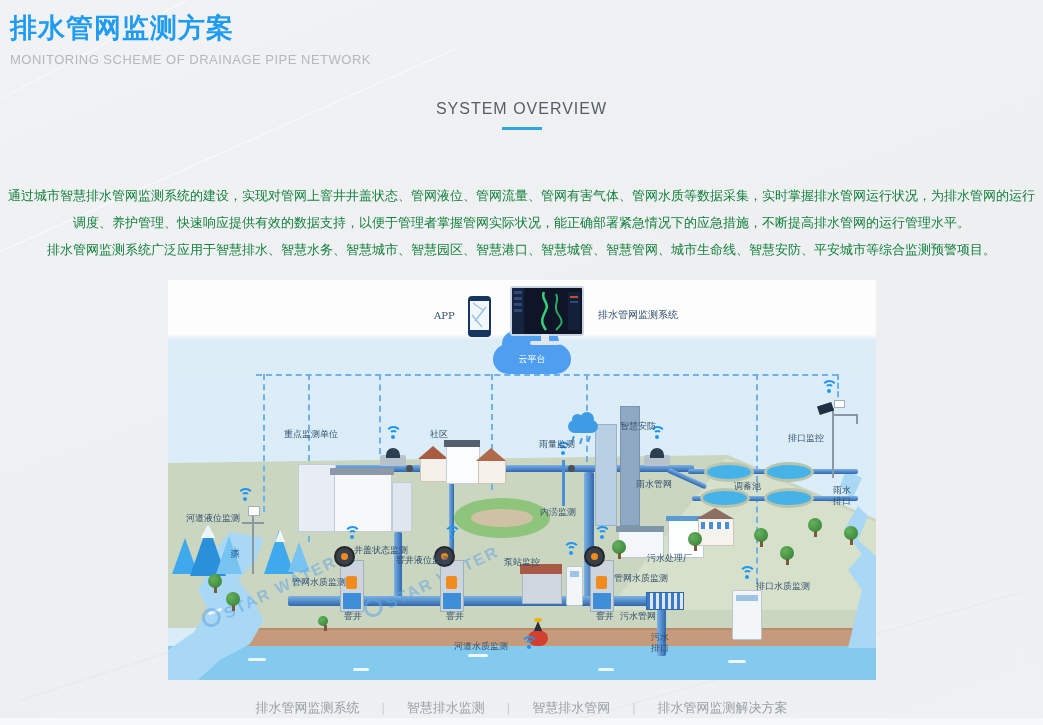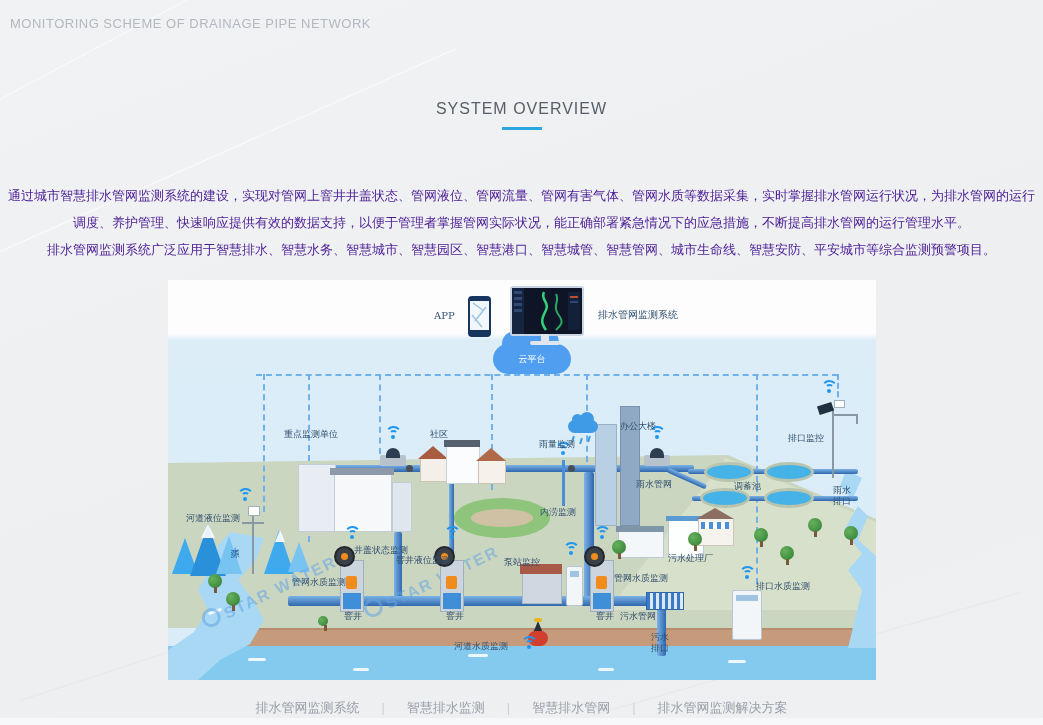--- a/index.html
+++ b/index.html
@@ -12,21 +12,21 @@
   .hdr{position:absolute;left:10px;top:10px;z-index:2;}
   .hdr h1{margin:0;font-size:27px;font-weight:bold;color:#1f9bf2;letter-spacing:1px;}
   .hdr p{margin:6px 0 0 0;font-size:13px;color:#b4b8bf;letter-spacing:.5px;}
   
   .ov{position:absolute;left:0;top:92px;width:100%;text-align:center;z-index:2;}
   .ov h2{margin:0;font-size:28px;font-weight:normal;color:#4e555e;letter-spacing:2px;}
   .ov h3{margin:8px 0 0 0;font-size:16px;font-weight:normal;color:#575e67;letter-spacing:1px;}
   .ov .bar{width:40px;height:3px;background:#2ba6e0;margin:9px auto 0 auto;}
   
   .para{position:absolute;left:0;top:182px;width:100%;padding:0 6px;box-sizing:border-box;
-        text-align:center;font-size:13px;line-height:27px;color:#4c1d95;z-index:2;}
+        text-align:center;font-size:13px;line-height:27px;color:#15803d;z-index:2;}
   
   .ftr{position:absolute;left:0;bottom:8px;width:100%;text-align:center;font-size:13px;color:#9aa0a8;z-index:2;}
   .ftr span.lnk{margin:0 22px;cursor:pointer;}
   .ftr span.dv{color:#ccd0d5;}
   .botbar{position:absolute;left:0;bottom:0;width:100%;height:7px;background:#f7f8f9;z-index:1;}
   
   .dg{position:absolute;left:168px;top:280px;width:708px;height:400px;z-index:3;}
   .d{position:absolute;}
   .sky{left:0;top:0;width:708px;height:400px;background:linear-gradient(#fdfdfe 0 54px,#dcedf8 60px,#d9ecf7 100%);}
   .ground{left:0;top:175px;width:708px;height:173px;background:#cbd6c1;
@@ -104,20 +104,21 @@
 </style>
 </head>
 <body>
 
 <div class="decor" style="left:-40px;top:120px;width:420px;transform:rotate(-28deg);"></div>
 <div class="decor" style="left:-20px;top:260px;width:520px;transform:rotate(-24deg);"></div>
 <div class="decor g" style="left:20px;top:700px;width:480px;transform:rotate(-18deg);"></div>
 <div class="decor g" style="left:560px;top:724px;width:480px;transform:rotate(-16deg);"></div>
 
 <div class="hdr">
+  <h1>排水管网监测方案</h1>
   <p>MONITORING SCHEME OF DRAINAGE PIPE NETWORK</p>
 </div>
 
 <div class="ov">
   <h3>SYSTEM OVERVIEW</h3>
   <div class="bar"></div>
 </div>
 
 <div class="para">
   <span>通过城市智慧排水管网监测系统的建设，实现对管网上窨井井盖状态、管网液位、管网流量、管网有害气体、管网水质等数据采集，实时掌握排水管网运行状况，为排水管网的运行调度、养护管理、快速响应提供有效的数据支持，以便于管理者掌握管网实际状况，能正确部署紧急情况下的应急措施，不断提高排水管网的运行管理水平。</span><br>
@@ -243,21 +244,21 @@
   <div class="d" style="left:394px;top:180px;width:3px;height:46px;background:#4a90d9;z-index:22;"></div>
   <i class="d w" style="left:386px;top:162px;">
       <b></b>
     </i>
   <div class="lbl" style="left:372px;top:226px;">内涝监测</div>
 
   <div class="d bldg" style="left:427px;top:126px;width:46px;height:120px;">
     <div class="d win" style="left:0;top:18px;width:20px;height:100px;background:#b9cfe4;border:1px solid #9ab1c9;"></div>
     <div class="d win" style="left:25px;top:0;width:18px;height:118px;background:#8fa9c4;border:1px solid #7b94ae;"></div>
   </div>
-  <div class="lbl" style="left:452px;top:140px;">办公大楼</div>
+  <div class="lbl" style="left:452px;top:140px;">智慧安防</div>
 
   <div class="d dam" style="left:476px;top:166px;width:26px;height:20px;">
     <div class="base"></div>
       <div class="dome"></div>
   </div>
   <i class="d w" style="left:480px;top:146px;">
       <b></b>
     </i>
   <div class="lbl" style="left:468px;top:198px;">雨水管网</div>
 
@@ -285,21 +286,21 @@
       <b></b>
     </i>
   <div class="lbl" style="left:18px;top:232px;">河道液位监测</div>
 
   <div class="d bldg" style="left:450px;top:238px;width:90px;height:40px;">
     <div class="d" style="left:0;top:12px;width:44px;height:26px;background:#f4f7f9;border:1px solid #bcc8d3;"></div>
     <div class="d" style="left:-2px;top:8px;width:48px;height:6px;background:#7f95a8;"></div>
     <div class="d winD" style="left:50px;top:2px;width:34px;height:36px;background:#fdfefe;border:1px solid #bcc8d3;"></div>
     <div class="d" style="left:48px;top:-2px;width:38px;height:5px;background:#5a9bd4;"></div>
   </div>
-  <div class="lbl" style="left:500px;top:272px;">污水处理厂</div>
+  <div class="lbl" style="left:479px;top:272px;">污水处理厂</div>
 
   <div class="d bldg" style="left:528px;top:230px;width:38px;height:34px;">
     <div class="d" style="left:2px;top:8px;width:34px;height:26px;background:#f6f3ee;border:1px solid #cfc6ba;"></div>
     <div class="d roofT" style="left:0;top:-2px;width:38px;height:11px;background:#8d6e63;"></div>
     <div class="d" style="left:5px;top:12px;width:28px;height:7px;background:repeating-linear-gradient(90deg,#4a90d9 0 4px,#fff 4px 8px);"></div>
   </div>
 
   <div class="d bldg" style="left:354px;top:282px;width:60px;height:42px;">
     <div class="d" style="left:0;top:10px;width:38px;height:30px;background:#cfd8e0;border:1px solid #aab7c2;"></div>
     <div class="d" style="left:-2px;top:2px;width:42px;height:10px;background:#a85a46;"></div>

